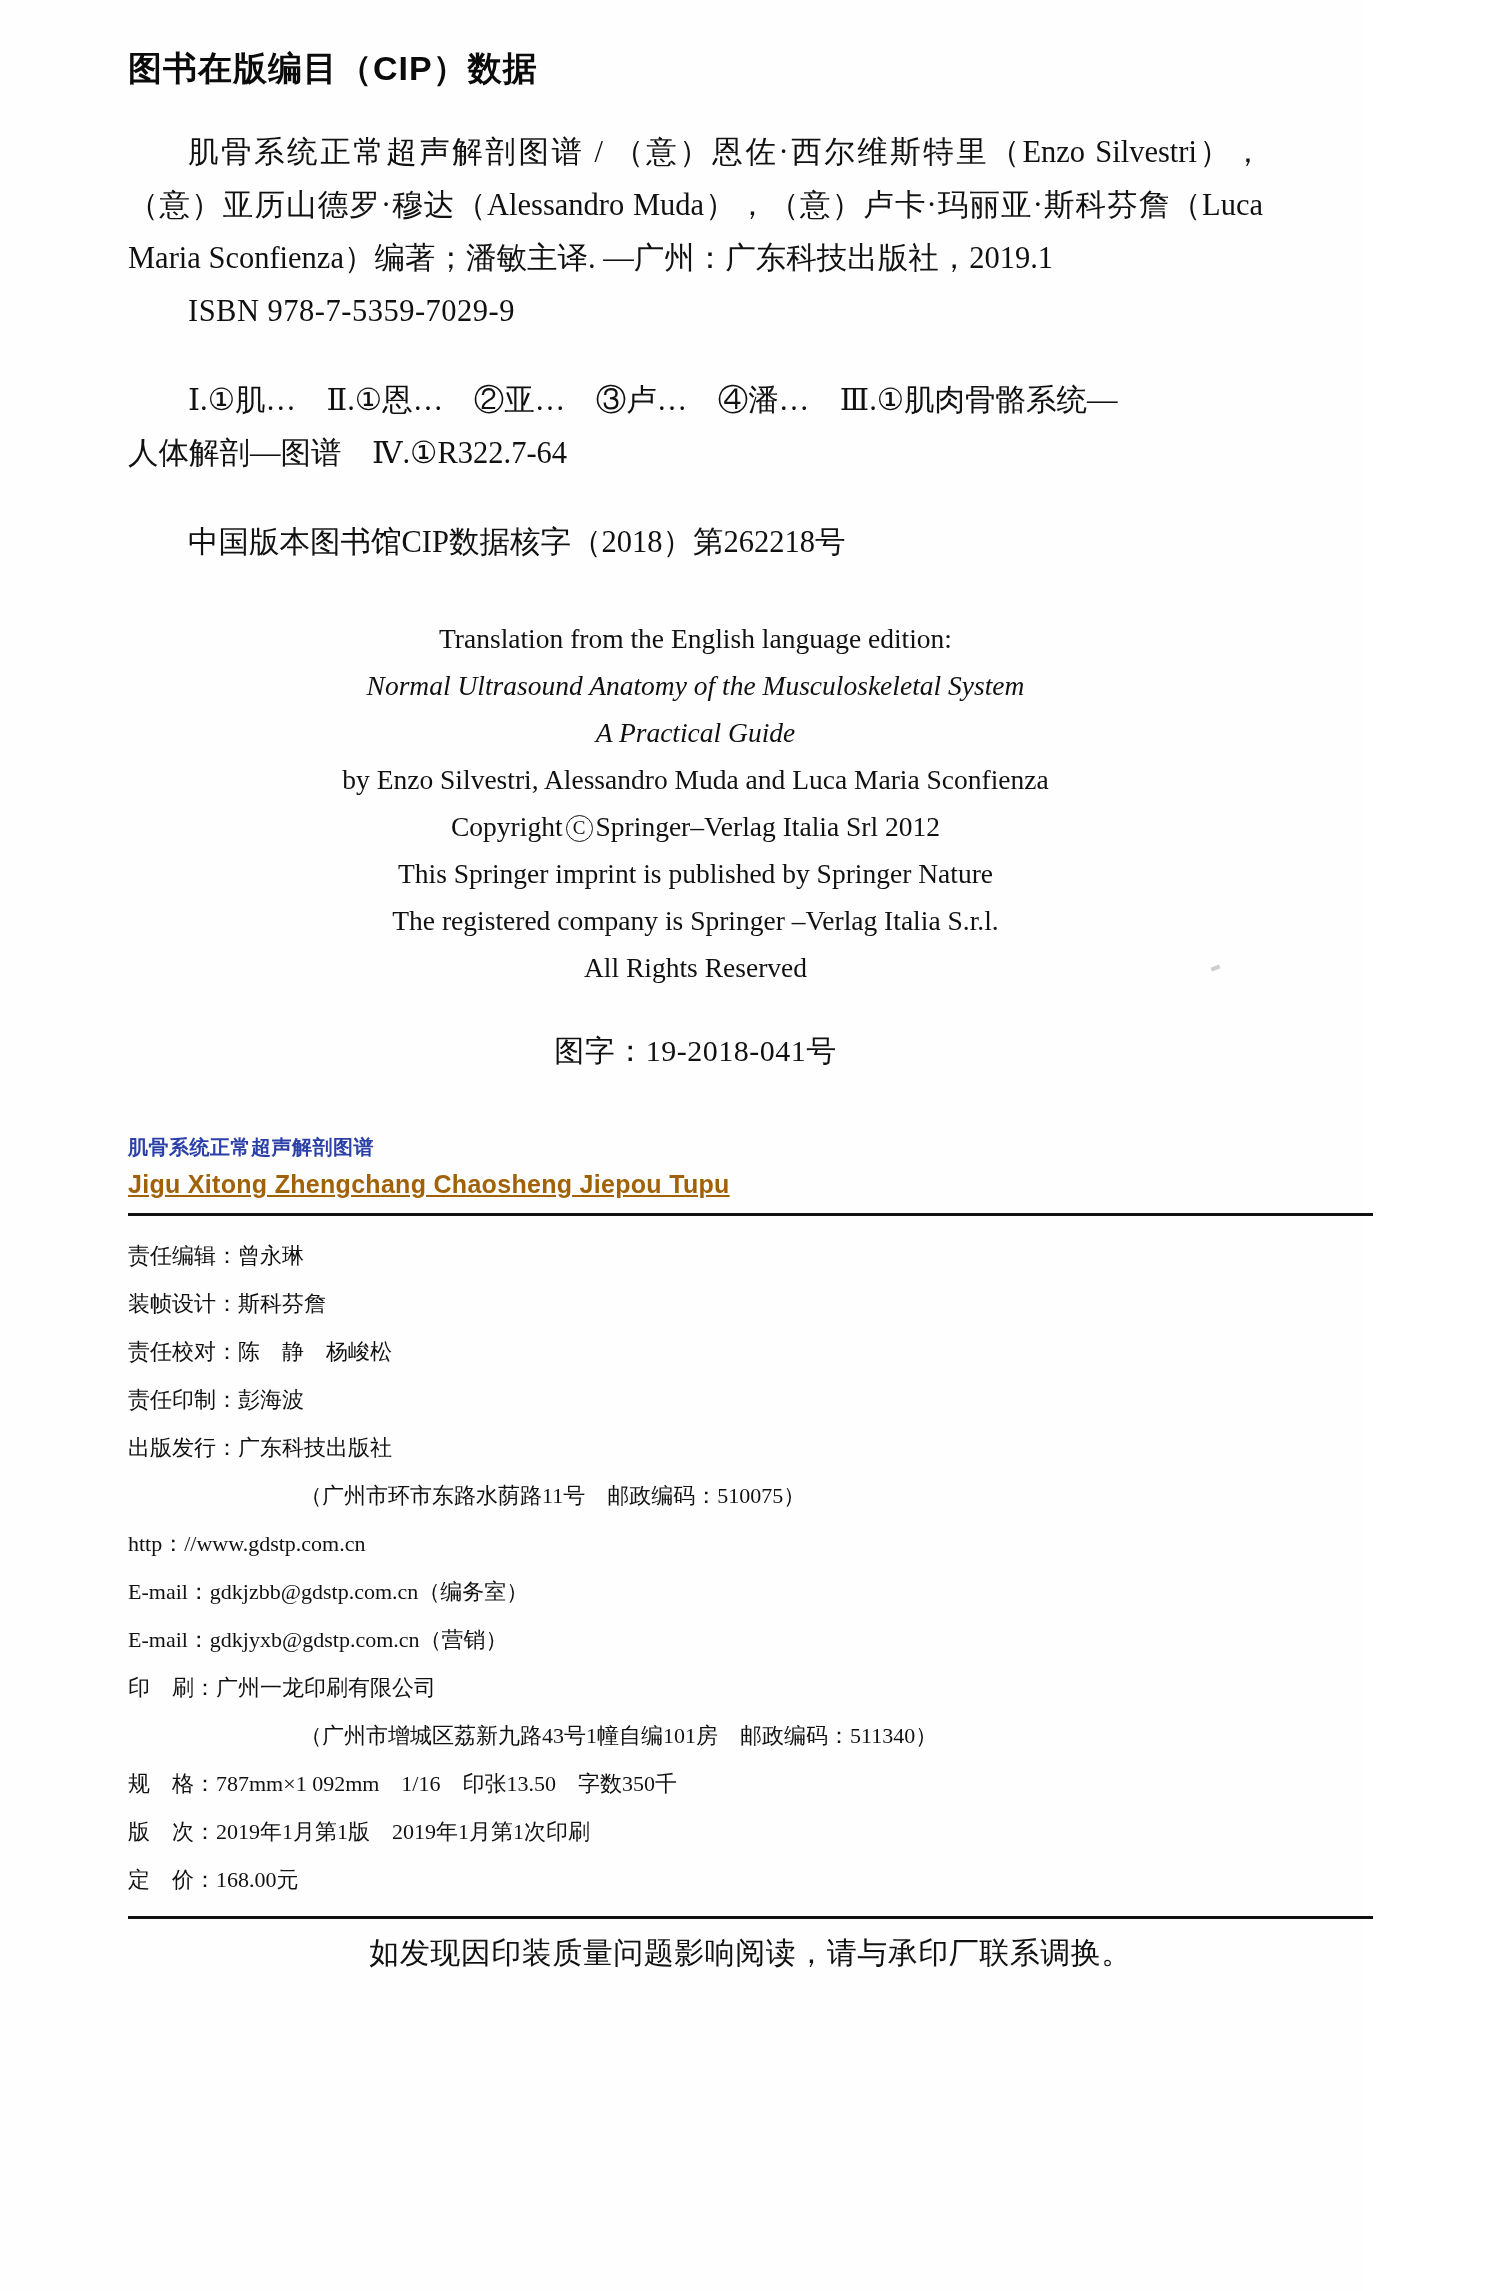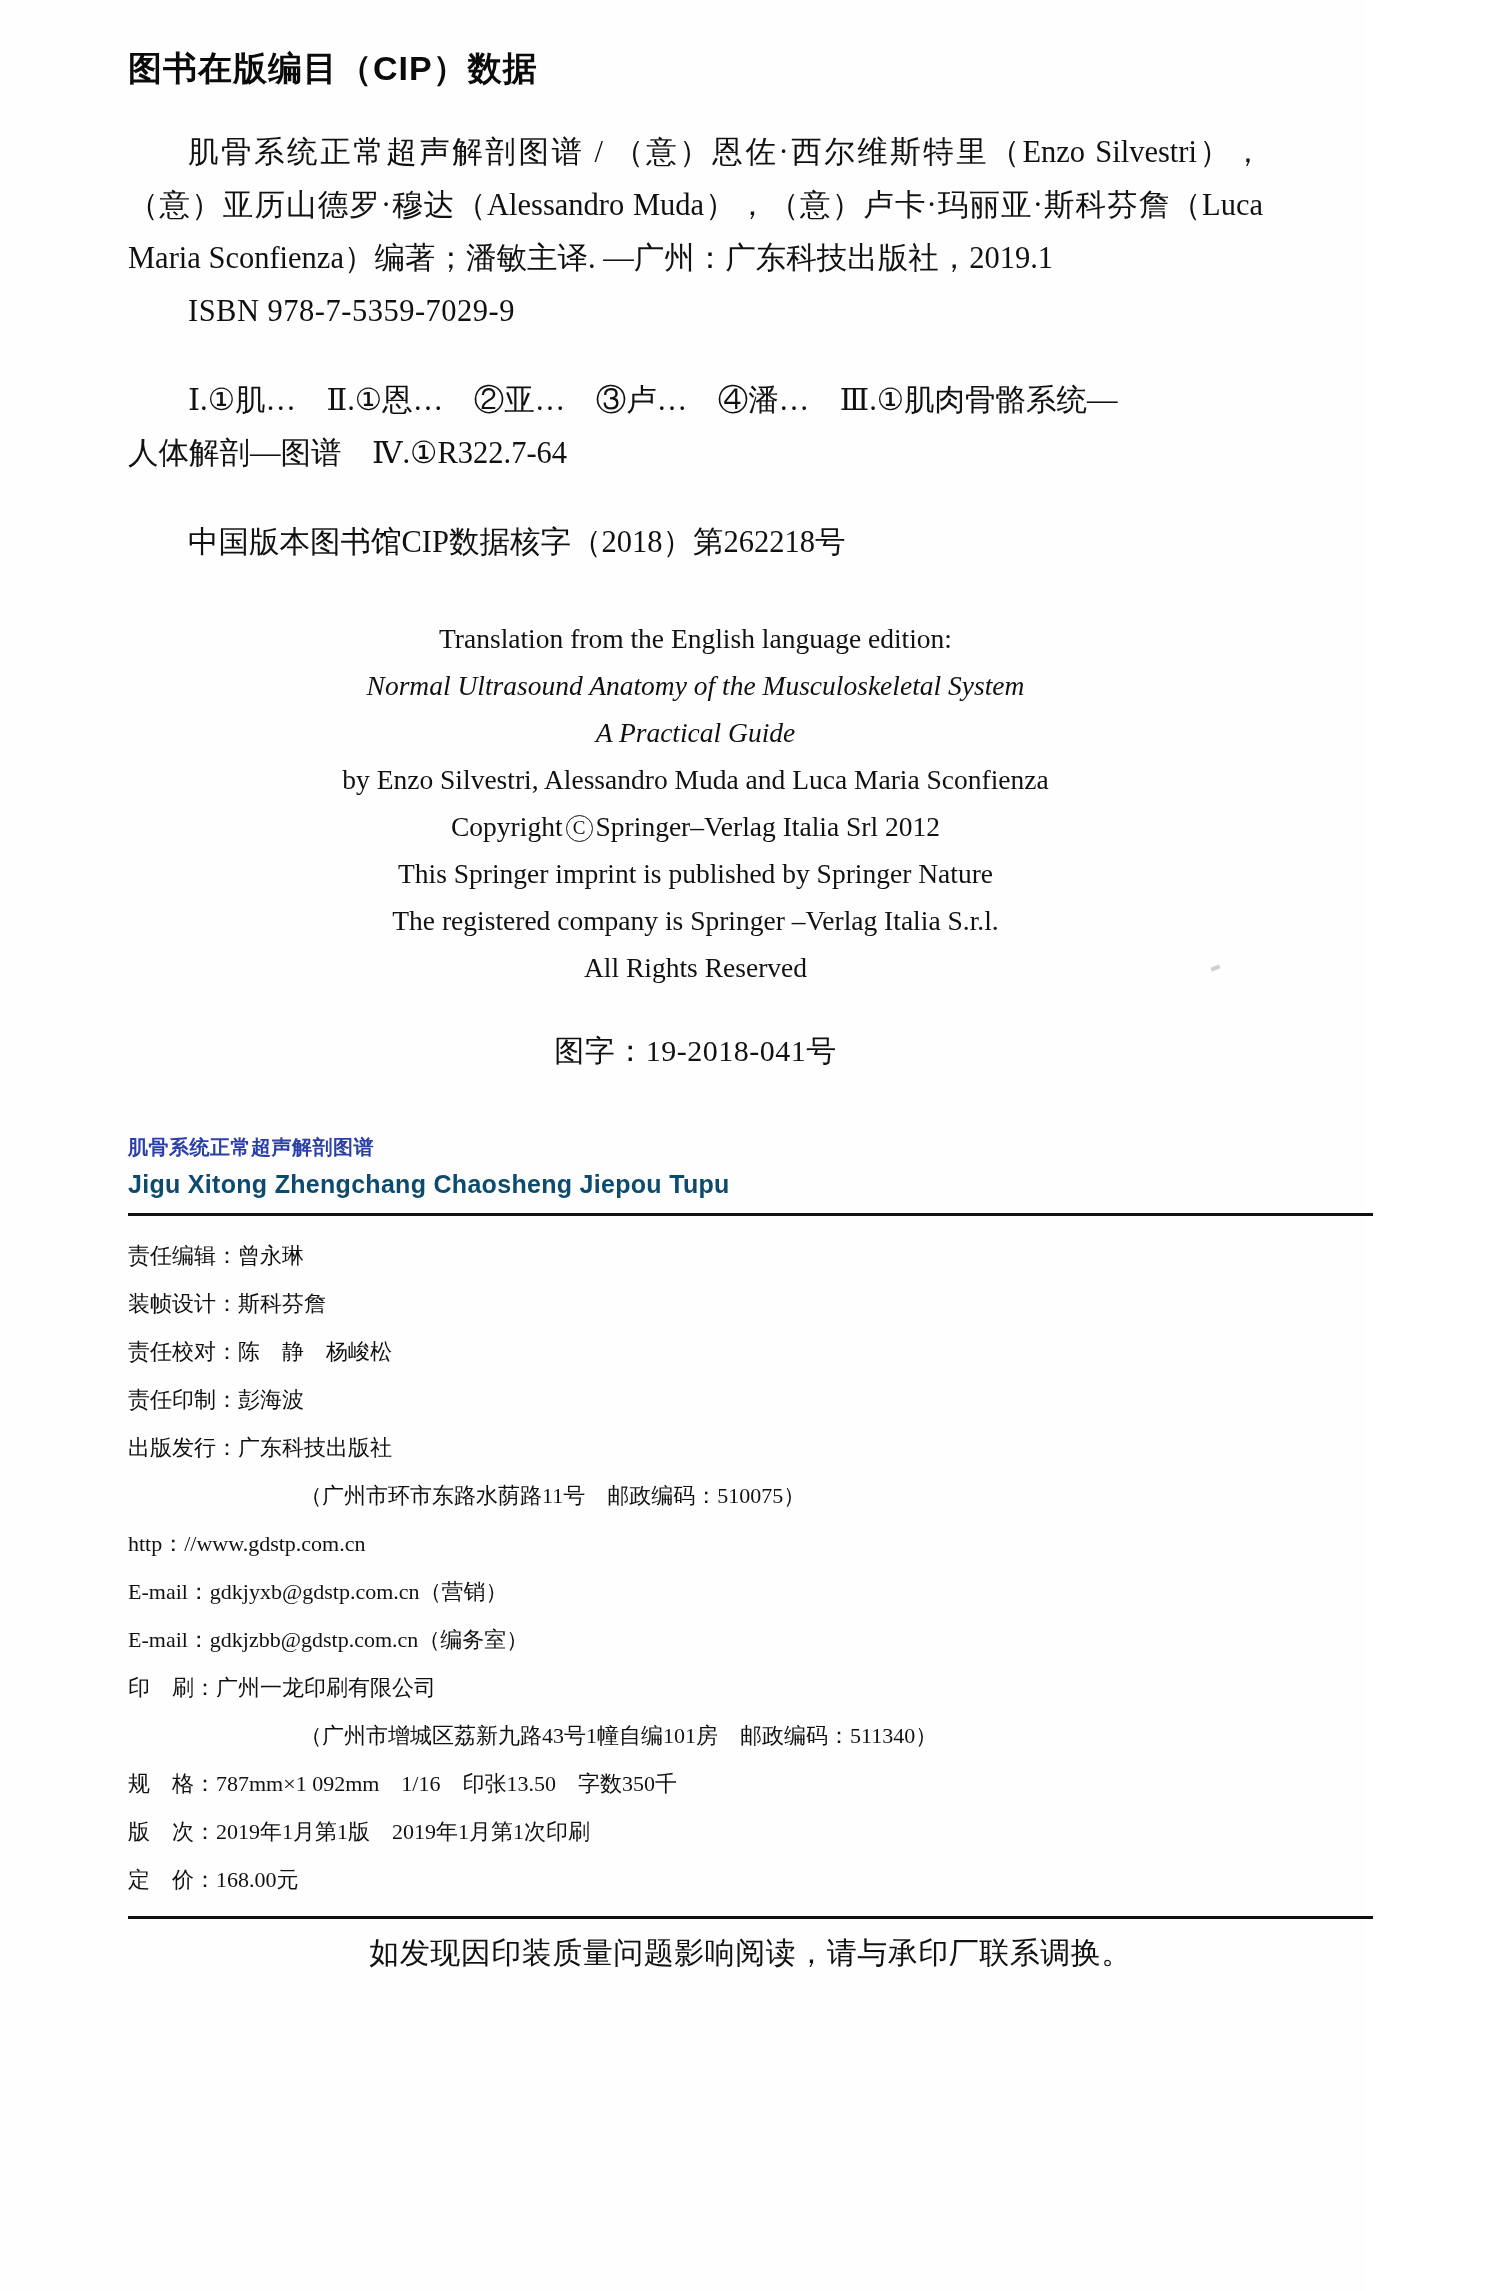--- a/index.html
+++ b/index.html
@@ -110,22 +110,23 @@
     font-weight: bold;
     font-size: 20px;
     letter-spacing: 0.5px;
     margin-top: 62px;
   }
   .pinyin {
     font-family: "Liberation Sans", "DejaVu Sans", sans-serif;
     font-weight: bold;
     font-size: 25px;
     margin-top: 9px;
-    color: #0c4a6e;
+    color: #a16207;
     letter-spacing: 0.3px;
+    text-decoration: underline;
   }
 
   .rule {
     border: 0;
     border-top: 3px solid #111;
     margin: 14px 0 0 0;
     width: 1245px;
   }
   .rule-bottom {
     border: 0;
@@ -207,22 +208,22 @@
     <hr class="rule">
 
     <div class="colophon">
       <div class="row">责任编辑：曾永琳</div>
       <div class="row">装帧设计：斯科芬詹</div>
       <div class="row">责任校对：陈　静　杨峻松</div>
       <div class="row">责任印制：彭海波</div>
       <div class="row">出版发行：广东科技出版社</div>
       <div class="row indent">（广州市环市东路水荫路11号　邮政编码：510075）</div>
       <div class="row">http：//www.gdstp.com.cn</div>
+      <div class="row">E-mail：gdkjzbb@gdstp.com.cn（编务室）</div>
       <div class="row">E-mail：gdkjyxb@gdstp.com.cn（营销）</div>
-      <div class="row">E-mail：gdkjzbb@gdstp.com.cn（编务室）</div>
       <div class="row">印　刷：广州一龙印刷有限公司</div>
       <div class="row indent">（广州市增城区荔新九路43号1幢自编101房　邮政编码：511340）</div>
       <div class="row">规　格：787mm×1 092mm　1/16　印张13.50　字数350千</div>
       <div class="row">版　次：2019年1月第1版　2019年1月第1次印刷</div>
       <div class="row">定　价：168.00元</div>
     </div>
 
     <hr class="rule-bottom">
 
     <div class="footer-note">如发现因印装质量问题影响阅读，请与承印厂联系调换。</div>

